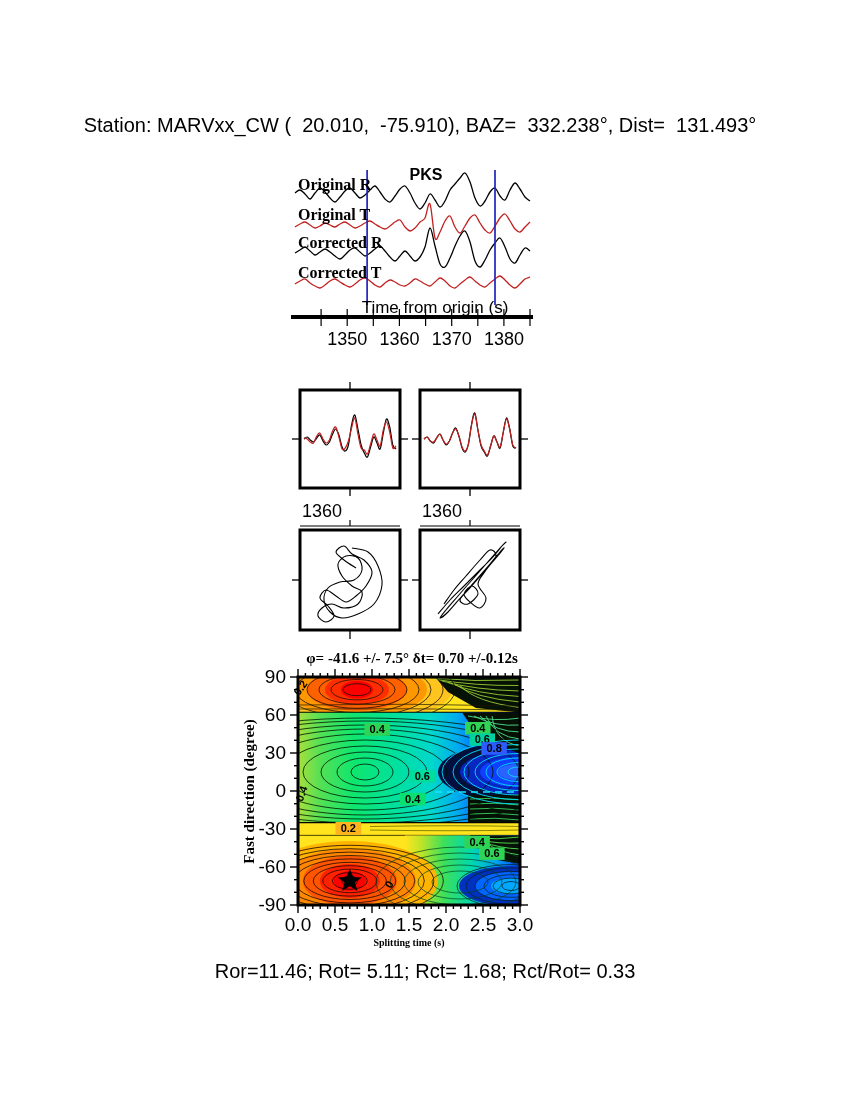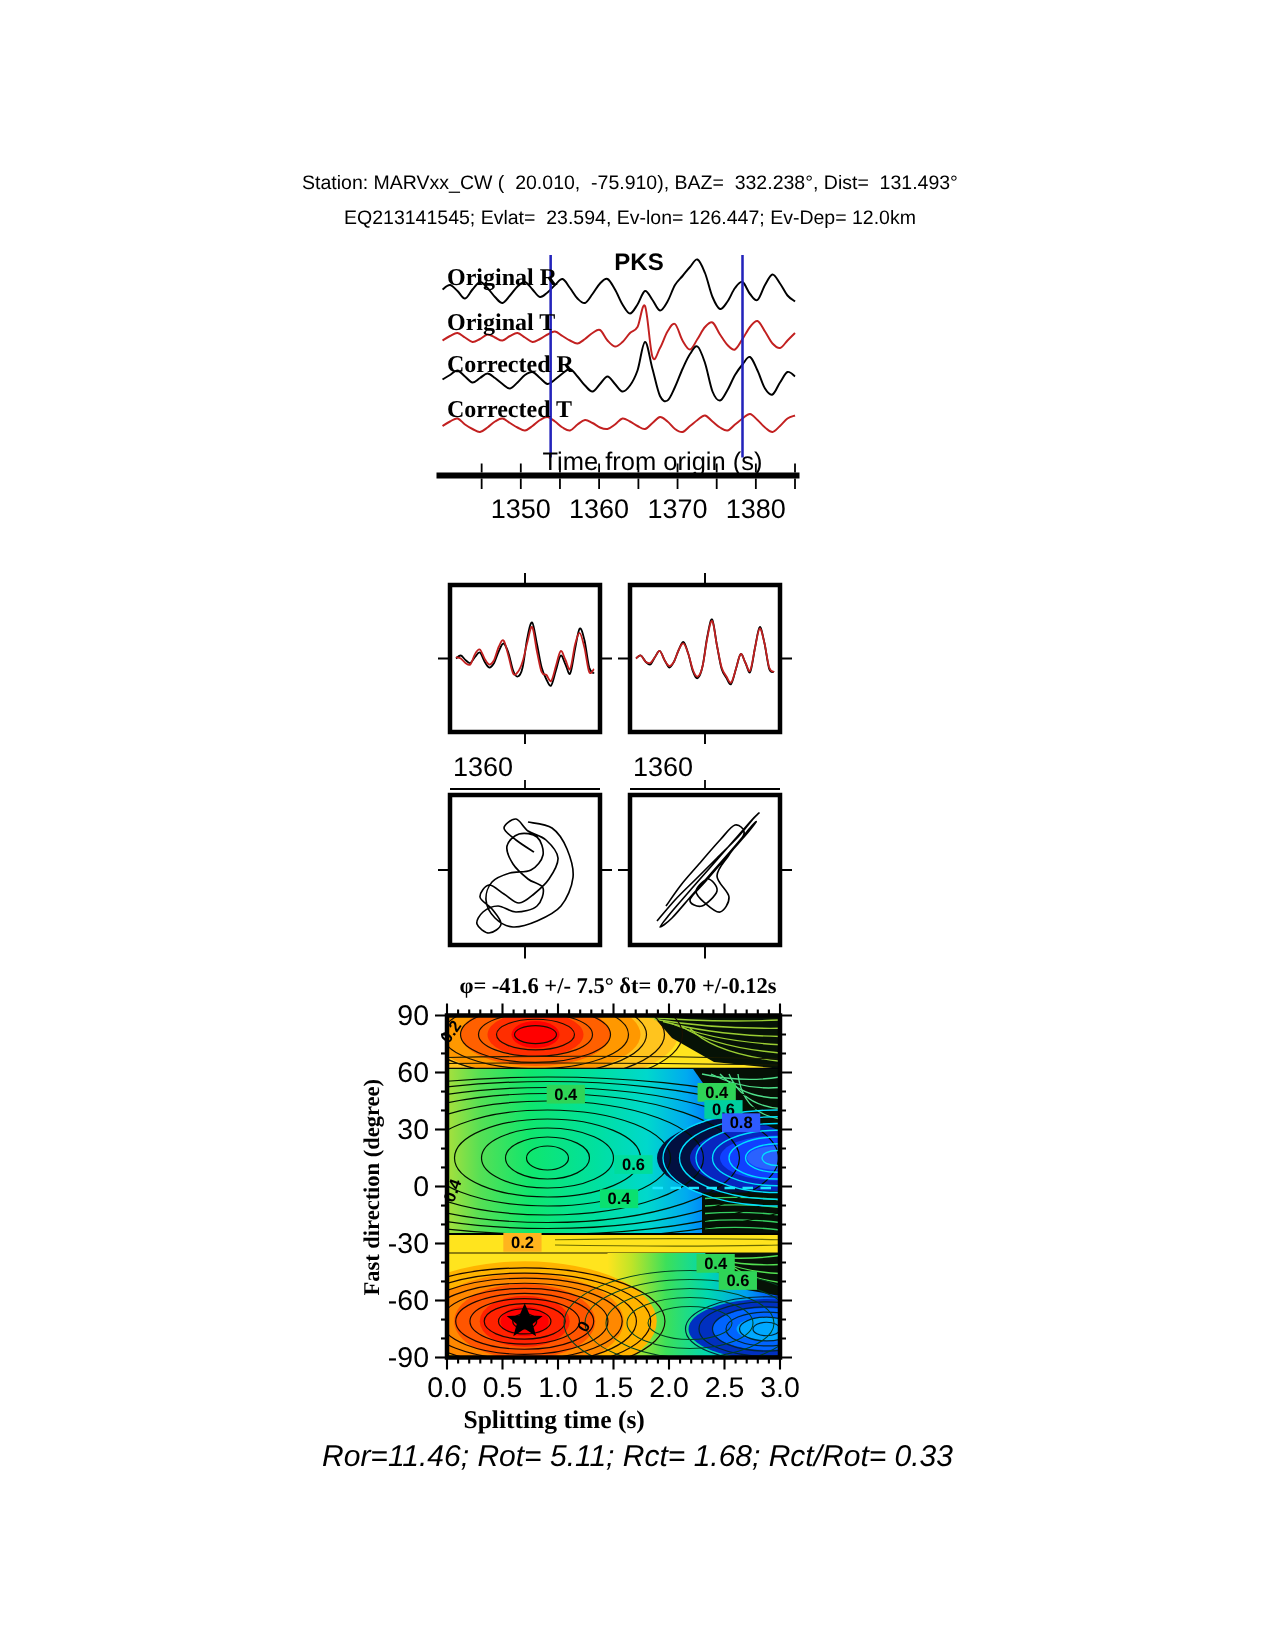--- a/index.html
+++ b/index.html
@@ -1,38 +1,37 @@
 <!DOCTYPE html>
 <html><head>
 <meta charset="utf-8">
 <style>
   html,body{margin:0;padding:0;background:#fff;}
   .page{position:relative;width:850px;height:1100px;background:#ffffff;overflow:hidden;
         font-family:"Liberation Sans",sans-serif;color:#000;}
   .abs{position:absolute;}
-  .hdr{left:0;width:840px;text-align:center;font-size:13px;white-space:pre;}
+  .hdr{left:0;width:840px;text-align:center;font-size:20px;white-space:pre;}
   .serifB{font-family:"Liberation Serif",serif;font-weight:bold;}
   .titleLine{left:262px;width:300px;top:650px;text-align:center;font-size:15px;}
-  .xlab{left:309px;width:200px;top:937px;text-align:left;font-size:17px;}
+  .xlab{left:309px;width:200px;top:937px;text-align:center;font-size:10px;}
   .ylab{left:149px;width:200px;top:783px;text-align:center;font-size:15px;transform:rotate(-90deg);}
-  .footer{left:125px;width:600px;top:960px;text-align:center;font-size:20px;font-style:italic;}
+  .footer{left:125px;width:600px;top:960px;text-align:center;font-size:20px;}
   svg text{fill:#000;}
   .fs18{font-size:18px;font-family:"Liberation Sans",sans-serif;}
   .fs17s{font-size:17px;font-family:"Liberation Sans",sans-serif;}
   .fs19{font-size:19px;font-family:"Liberation Sans",sans-serif;}
   .lab{font-family:"Liberation Serif",serif;font-weight:bold;font-size:16px;}
   .pks{font-family:"Liberation Sans",sans-serif;font-weight:bold;font-size:16px;}
   .ann{font-size:11px;font-weight:bold;font-family:"Liberation Sans",sans-serif;}
 </style>
 </head>
 <body>
 
 <div class="page">
   <div class="abs hdr" style="top:114px;">Station: MARVxx_CW (  20.010,  -75.910), BAZ=  332.238°, Dist=  131.493°</div>
-  <div class="abs hdr" style="top:137px;">EQ213141545; Evlat=  23.594, Ev-lon= 126.447; Ev-Dep= 12.0km</div>
 
   <svg id="wave-svg" class="abs" style="left:285px;top:158px;" width="255" height="205">
       <path d="M10,35C10.8,34.5 13.3,31.8 15,32C16.7,32.2 18.3,34.5 20,36C21.7,37.5 23.3,41.2 25,41C26.7,40.8 28.3,36.8 30,35C31.7,33.2 33.3,30.2 35,30C36.7,29.8 38.3,32.3 40,34C41.7,35.7 43.3,38.3 45,40C46.7,41.7 48.3,44.2 50,44C51.7,43.8 53.3,40.8 55,39C56.7,37.2 58.3,34.5 60,33C61.7,31.5 63.3,29.7 65,30C66.7,30.3 68.3,33.3 70,35C71.7,36.7 73.3,39.7 75,40C76.7,40.3 78.3,38.3 80,37C81.7,35.7 83.3,33.5 85,32C86.7,30.5 88.3,27.7 90,28C91.7,28.3 93.3,31.8 95,34C96.7,36.2 98.3,39.3 100,41C101.7,42.7 103.3,44.5 105,44C106.7,43.5 108.3,40.2 110,38C111.7,35.8 113.3,32.7 115,31C116.7,29.3 118.3,27.3 120,28C121.7,28.7 123.3,32.2 125,35C126.7,37.8 128.3,42.3 130,45C131.7,47.7 133.3,51 135,51C136.7,51 138.3,47.5 140,45C141.7,42.5 143.3,36.5 145,36C146.7,35.5 148.3,39.8 150,42C151.7,44.2 153.3,48.8 155,49C156.7,49.2 158.3,45.8 160,43C161.7,40.2 163.3,34.8 165,32C166.7,29.2 168.3,28 170,26C171.7,24 173.3,21.8 175,20C176.7,18.2 178.3,14.3 180,15C181.7,15.7 183.3,19.8 185,24C186.7,28.2 188.3,36 190,40C191.7,44 193.3,47.5 195,48C196.7,48.5 198.3,45.3 200,43C201.7,40.7 203.3,36.2 205,34C206.7,31.8 208.3,29.3 210,30C211.7,30.7 213.3,36 215,38C216.7,40 218.3,43 220,42C221.7,41 223.3,34.8 225,32C226.7,29.2 228.3,25.2 230,25C231.7,24.8 233.3,28.7 235,31C236.7,33.3 238.3,37 240,39C241.7,41 244.2,42.3 245,43" fill="none" stroke="#000000" stroke-width="1.3"></path>
       <path d="M10,69C10.8,68.5 13.3,66.8 15,66C16.7,65.2 18.3,63.8 20,64C21.7,64.2 23.3,66 25,67C26.7,68 28.3,69.8 30,70C31.7,70.2 33.3,68.8 35,68C36.7,67.2 38.3,65.2 40,65C41.7,64.8 43.3,66.3 45,67C46.7,67.7 48.3,69.2 50,69C51.7,68.8 53.3,66.8 55,66C56.7,65.2 58.3,63.8 60,64C61.7,64.2 63.3,66 65,67C66.7,68 68.3,69.8 70,70C71.7,70.2 73.3,68.8 75,68C76.7,67.2 78.3,65.8 80,65C81.7,64.2 83.3,62.8 85,63C86.7,63.2 88.3,65 90,66C91.7,67 93.3,68.2 95,69C96.7,69.8 98.3,71.2 100,71C101.7,70.8 103.3,69.2 105,68C106.7,66.8 108.3,65 110,64C111.7,63 113.3,61.2 115,62C116.7,62.8 118.3,67.2 120,69C121.7,70.8 123.3,72.8 125,73C126.7,73.2 128.3,71.5 130,70C131.7,68.5 133.3,65.7 135,64C136.7,62.3 138.3,63 140,60C141.7,57 143.3,42.7 145,46C146.7,49.3 148.3,75.3 150,80C151.7,84.7 153.3,76.8 155,74C156.7,71.2 158.3,65.7 160,63C161.7,60.3 163.3,57 165,58C166.7,59 168.3,66.2 170,69C171.7,71.8 173.3,75.2 175,75C176.7,74.8 178.3,70.5 180,68C181.7,65.5 183.3,61.8 185,60C186.7,58.2 188.3,56.2 190,57C191.7,57.8 193.3,62.5 195,65C196.7,67.5 198.3,70.3 200,72C201.7,73.7 203.3,75.7 205,75C206.7,74.3 208.3,70.5 210,68C211.7,65.5 213.3,62 215,60C216.7,58 218.3,55.5 220,56C221.7,56.5 223.3,60.5 225,63C226.7,65.5 228.3,69.2 230,71C231.7,72.8 233.3,74.3 235,74C236.7,73.7 238.3,70.7 240,69C241.7,67.3 244.2,64.8 245,64" fill="none" stroke="#c22020" stroke-width="1.3"></path>
       <path d="M10,95C10.8,94.5 13.3,93 15,92C16.7,91 18.3,88.8 20,89C21.7,89.2 23.3,91.7 25,93C26.7,94.3 28.3,96.8 30,97C31.7,97.2 33.3,95 35,94C36.7,93 38.3,91 40,91C41.7,91 43.3,92.8 45,94C46.7,95.2 48.3,96.8 50,98C51.7,99.2 53.3,101.2 55,101C56.7,100.8 58.3,98.5 60,97C61.7,95.5 63.3,93.2 65,92C66.7,90.8 68.3,89.7 70,90C71.7,90.3 73.3,92.7 75,94C76.7,95.3 78.3,97.8 80,98C81.7,98.2 83.3,96.2 85,95C86.7,93.8 88.3,92.2 90,91C91.7,89.8 93.3,87.7 95,88C96.7,88.3 98.3,91.2 100,93C101.7,94.8 103.3,97.3 105,99C106.7,100.7 108.3,103.2 110,103C111.7,102.8 113.3,99.7 115,98C116.7,96.3 118.3,93 120,93C121.7,93 123.3,96.3 125,98C126.7,99.7 128.3,102.8 130,103C131.7,103.2 133.3,101.3 135,99C136.7,96.7 138.3,93.8 140,89C141.7,84.2 143.3,70.2 145,70C146.7,69.8 148.3,82 150,88C151.7,94 153.3,102.5 155,106C156.7,109.5 158.3,110 160,109C161.7,108 163.3,103.5 165,100C166.7,96.5 168.3,91.7 170,88C171.7,84.3 173.3,80.5 175,78C176.7,75.5 178.3,72 180,73C181.7,74 183.3,79 185,84C186.7,89 188.3,98.8 190,103C191.7,107.2 193.3,109.2 195,109C196.7,108.8 198.3,104.8 200,102C201.7,99.2 203.3,94.8 205,92C206.7,89.2 208.3,87 210,85C211.7,83 213.3,79.3 215,80C216.7,80.7 218.3,85.5 220,89C221.7,92.5 223.3,98.3 225,101C226.7,103.7 228.3,105.7 230,105C231.7,104.3 233.3,99.5 235,97C236.7,94.5 238.3,90.7 240,90C241.7,89.3 244.2,92.5 245,93" fill="none" stroke="#000000" stroke-width="1.3"></path>
       <path d="M10,126C10.8,125.5 13.3,123.8 15,123C16.7,122.2 18.3,120.7 20,121C21.7,121.3 23.3,123.8 25,125C26.7,126.2 28.3,127.2 30,128C31.7,128.8 33.3,130.2 35,130C36.7,129.8 38.3,128.2 40,127C41.7,125.8 43.3,124 45,123C46.7,122 48.3,120.8 50,121C51.7,121.2 53.3,123 55,124C56.7,125 58.3,126.2 60,127C61.7,127.8 63.3,129.2 65,129C66.7,128.8 68.3,127.2 70,126C71.7,124.8 73.3,123 75,122C76.7,121 78.3,119.8 80,120C81.7,120.2 83.3,121.8 85,123C86.7,124.2 88.3,126 90,127C91.7,128 93.3,129.3 95,129C96.7,128.7 98.3,126.2 100,125C101.7,123.8 103.3,122.2 105,122C106.7,121.8 108.3,123.2 110,124C111.7,124.8 113.3,126.3 115,127C116.7,127.7 118.3,128.3 120,128C121.7,127.7 123.3,126.2 125,125C126.7,123.8 128.3,121.3 130,121C131.7,120.7 133.3,122.2 135,123C136.7,123.8 138.3,125.2 140,126C141.7,126.8 143.3,128.3 145,128C146.7,127.7 148.3,125.3 150,124C151.7,122.7 153.3,120.2 155,120C156.7,119.8 158.3,121.7 160,123C161.7,124.3 163.3,126.8 165,128C166.7,129.2 168.3,130.3 170,130C171.7,129.7 173.3,127.3 175,126C176.7,124.7 178.3,123.2 180,122C181.7,120.8 183.3,118.8 185,119C186.7,119.2 188.3,121.7 190,123C191.7,124.3 193.3,126 195,127C196.7,128 198.3,129.3 200,129C201.7,128.7 203.3,126.3 205,125C206.7,123.7 208.3,122.2 210,121C211.7,119.8 213.3,117.8 215,118C216.7,118.2 218.3,120.5 220,122C221.7,123.5 223.3,125.7 225,127C226.7,128.3 228.3,130.2 230,130C231.7,129.8 233.3,127.5 235,126C236.7,124.5 238.3,122.2 240,121C241.7,119.8 244.2,119.3 245,119" fill="none" stroke="#c22020" stroke-width="1.3"></path>
       <line x1="82.1" x2="82.1" y1="12" y2="147" stroke="#2323bb" stroke-width="1.7"></line>
       <line x1="210" x2="210" y1="12" y2="147" stroke="#2323bb" stroke-width="1.7"></line>
       <text x="13" y="32" class="lab">Original R</text>
       <text x="13" y="62" class="lab">Original T</text>

